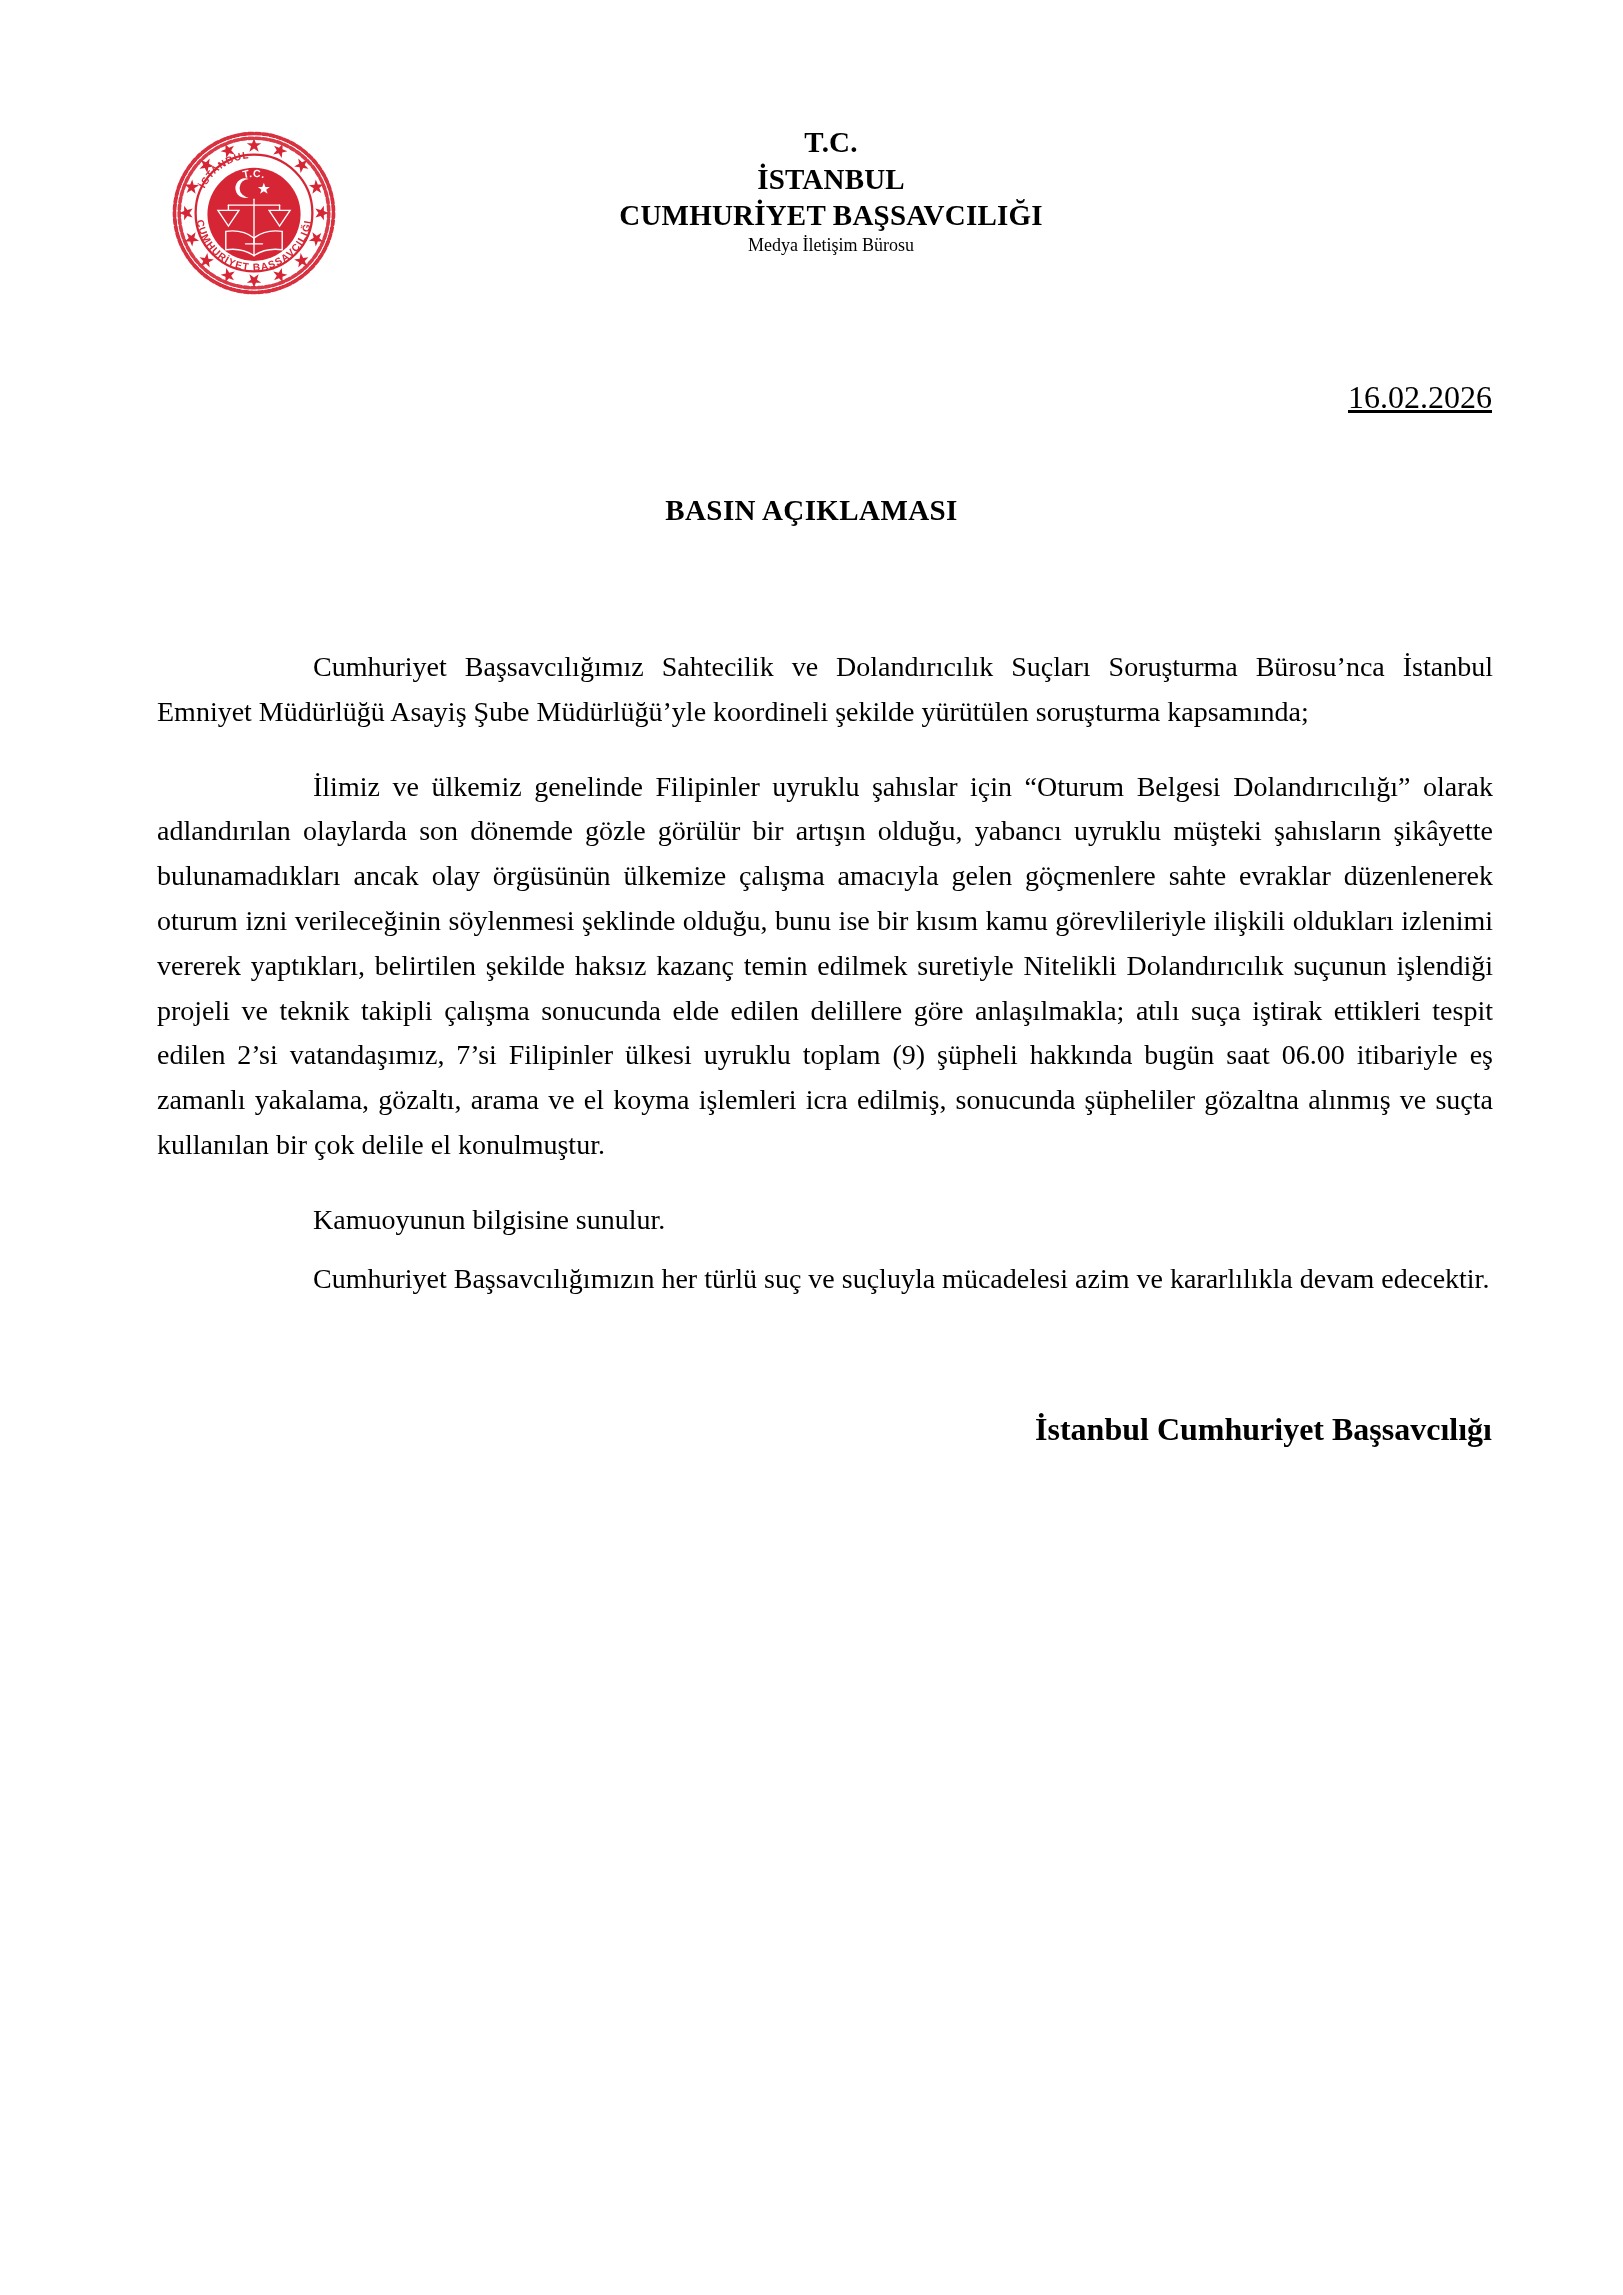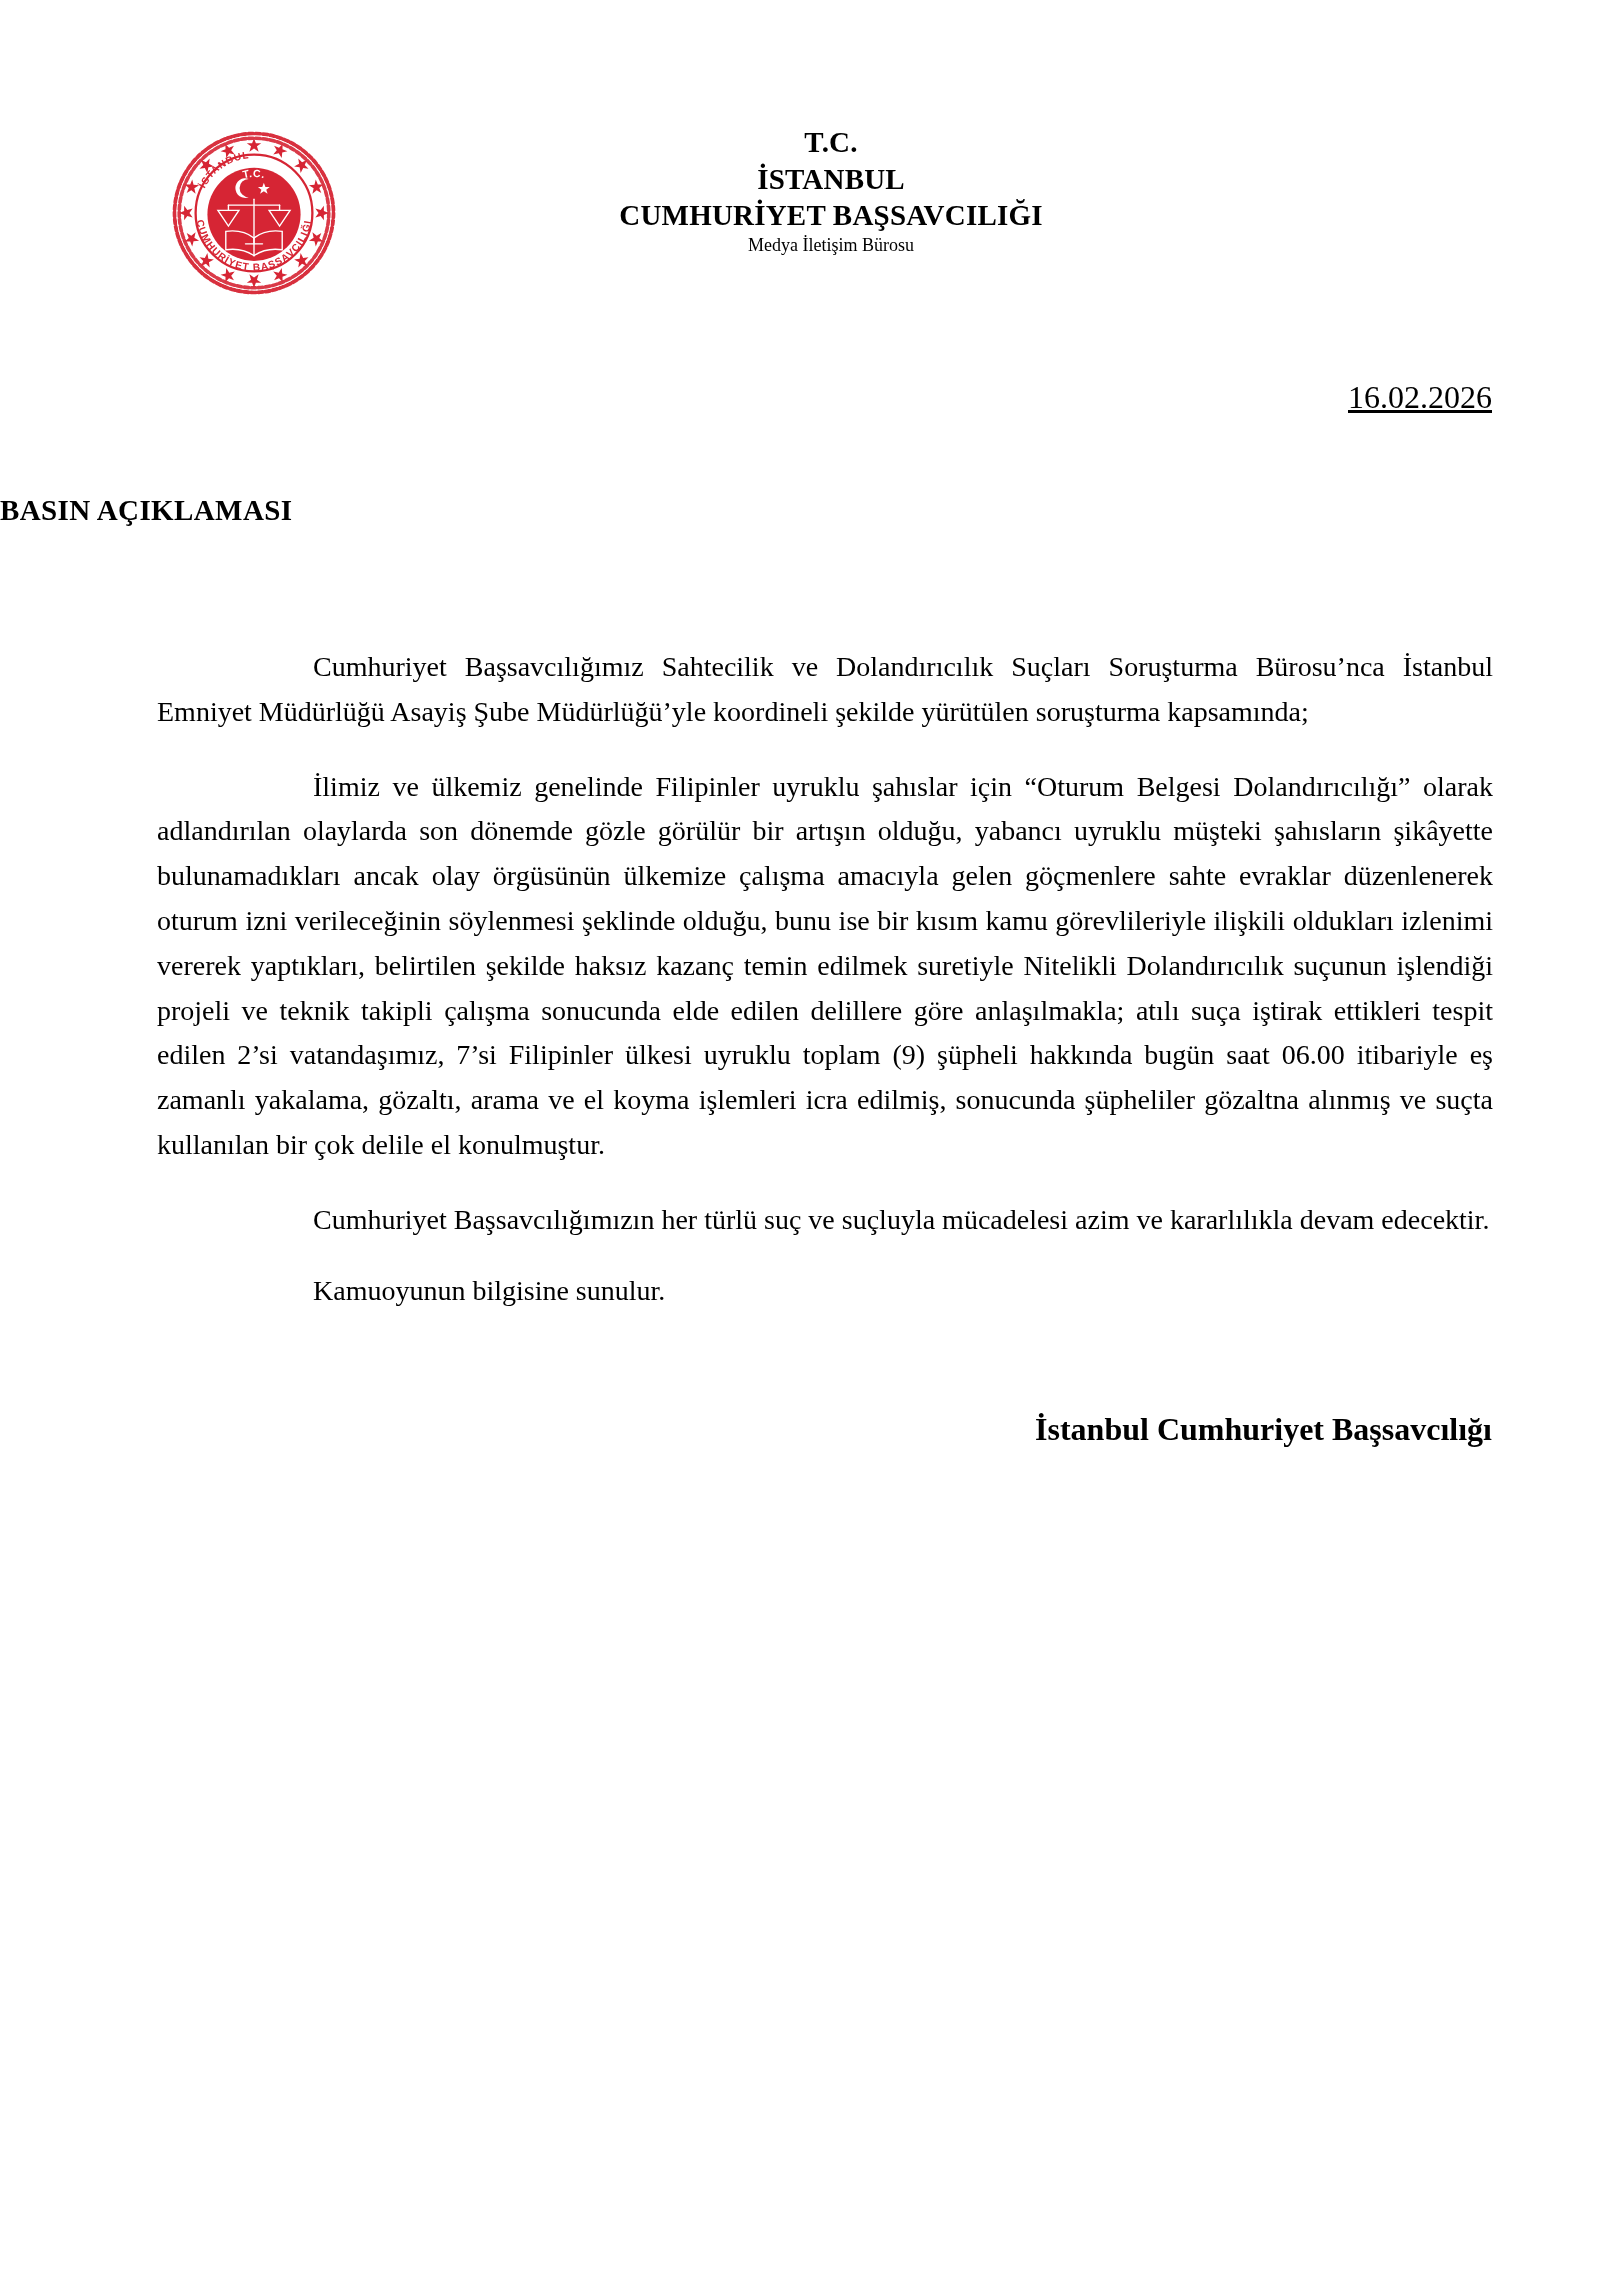--- a/index.html
+++ b/index.html
@@ -67,20 +67,21 @@
     font-size: 32px;
     text-decoration: underline;
   }
 
   
   .doc-title {
     position: absolute;
     top: 494px;
     left: 0;
     width: 1623px;
+    text-align: center;
     font-size: 29px;
     font-weight: bold;
     letter-spacing: 0.4px;
   }
 
   
   .body-area {
     position: absolute;
     top: 631px;
     left: 157px;
@@ -226,20 +227,20 @@
     </div>
   </div>
 
   <div class="doc-date">16.02.2026</div>
 
   <div class="doc-title">BASIN AÇIKLAMASI</div>
 
   <div class="body-area">
     <p class="para">Cumhuriyet Başsavcılığımız Sahtecilik ve Dolandırıcılık Suçları Soruşturma Bürosu’nca İstanbul Emniyet Müdürlüğü Asayiş Şube Müdürlüğü’yle koordineli şekilde yürütülen soruşturma kapsamında;</p>
     <p class="para">İlimiz ve ülkemiz genelinde Filipinler uyruklu şahıslar için “Oturum Belgesi Dolandırıcılığı” olarak adlandırılan olaylarda son dönemde gözle görülür bir artışın olduğu, yabancı uyruklu müşteki şahısların şikâyette bulunamadıkları ancak olay örgüsünün ülkemize çalışma amacıyla gelen göçmenlere sahte evraklar düzenlenerek oturum izni verileceğinin söylenmesi şeklinde olduğu, bunu ise bir kısım kamu görevlileriyle ilişkili oldukları izlenimi vererek yaptıkları, belirtilen şekilde haksız kazanç temin edilmek suretiyle Nitelikli Dolandırıcılık suçunun işlendiği projeli ve teknik takipli çalışma sonucunda elde edilen delillere göre anlaşılmakla; atılı suça iştirak ettikleri tespit edilen 2’si vatandaşımız, 7’si Filipinler ülkesi uyruklu toplam (9) şüpheli hakkında bugün saat 06.00 itibariyle eş zamanlı yakalama, gözaltı, arama ve el koyma işlemleri icra edilmiş, sonucunda şüpheliler gözaltna alınmış ve suçta kullanılan bir çok delile el konulmuştur.</p>
+    <p class="para last-note">Kamuoyunun bilgisine sunulur.</p>
     <p class="para tight">Cumhuriyet Başsavcılığımızın her türlü suç ve suçluyla mücadelesi azim ve kararlılıkla devam edecektir.</p>
-    <p class="para last-note">Kamuoyunun bilgisine sunulur.</p>
   </div>
 
   <div class="signature">İstanbul Cumhuriyet Başsavcılığı</div>
 
 </div>
 
 
 </body></html>

